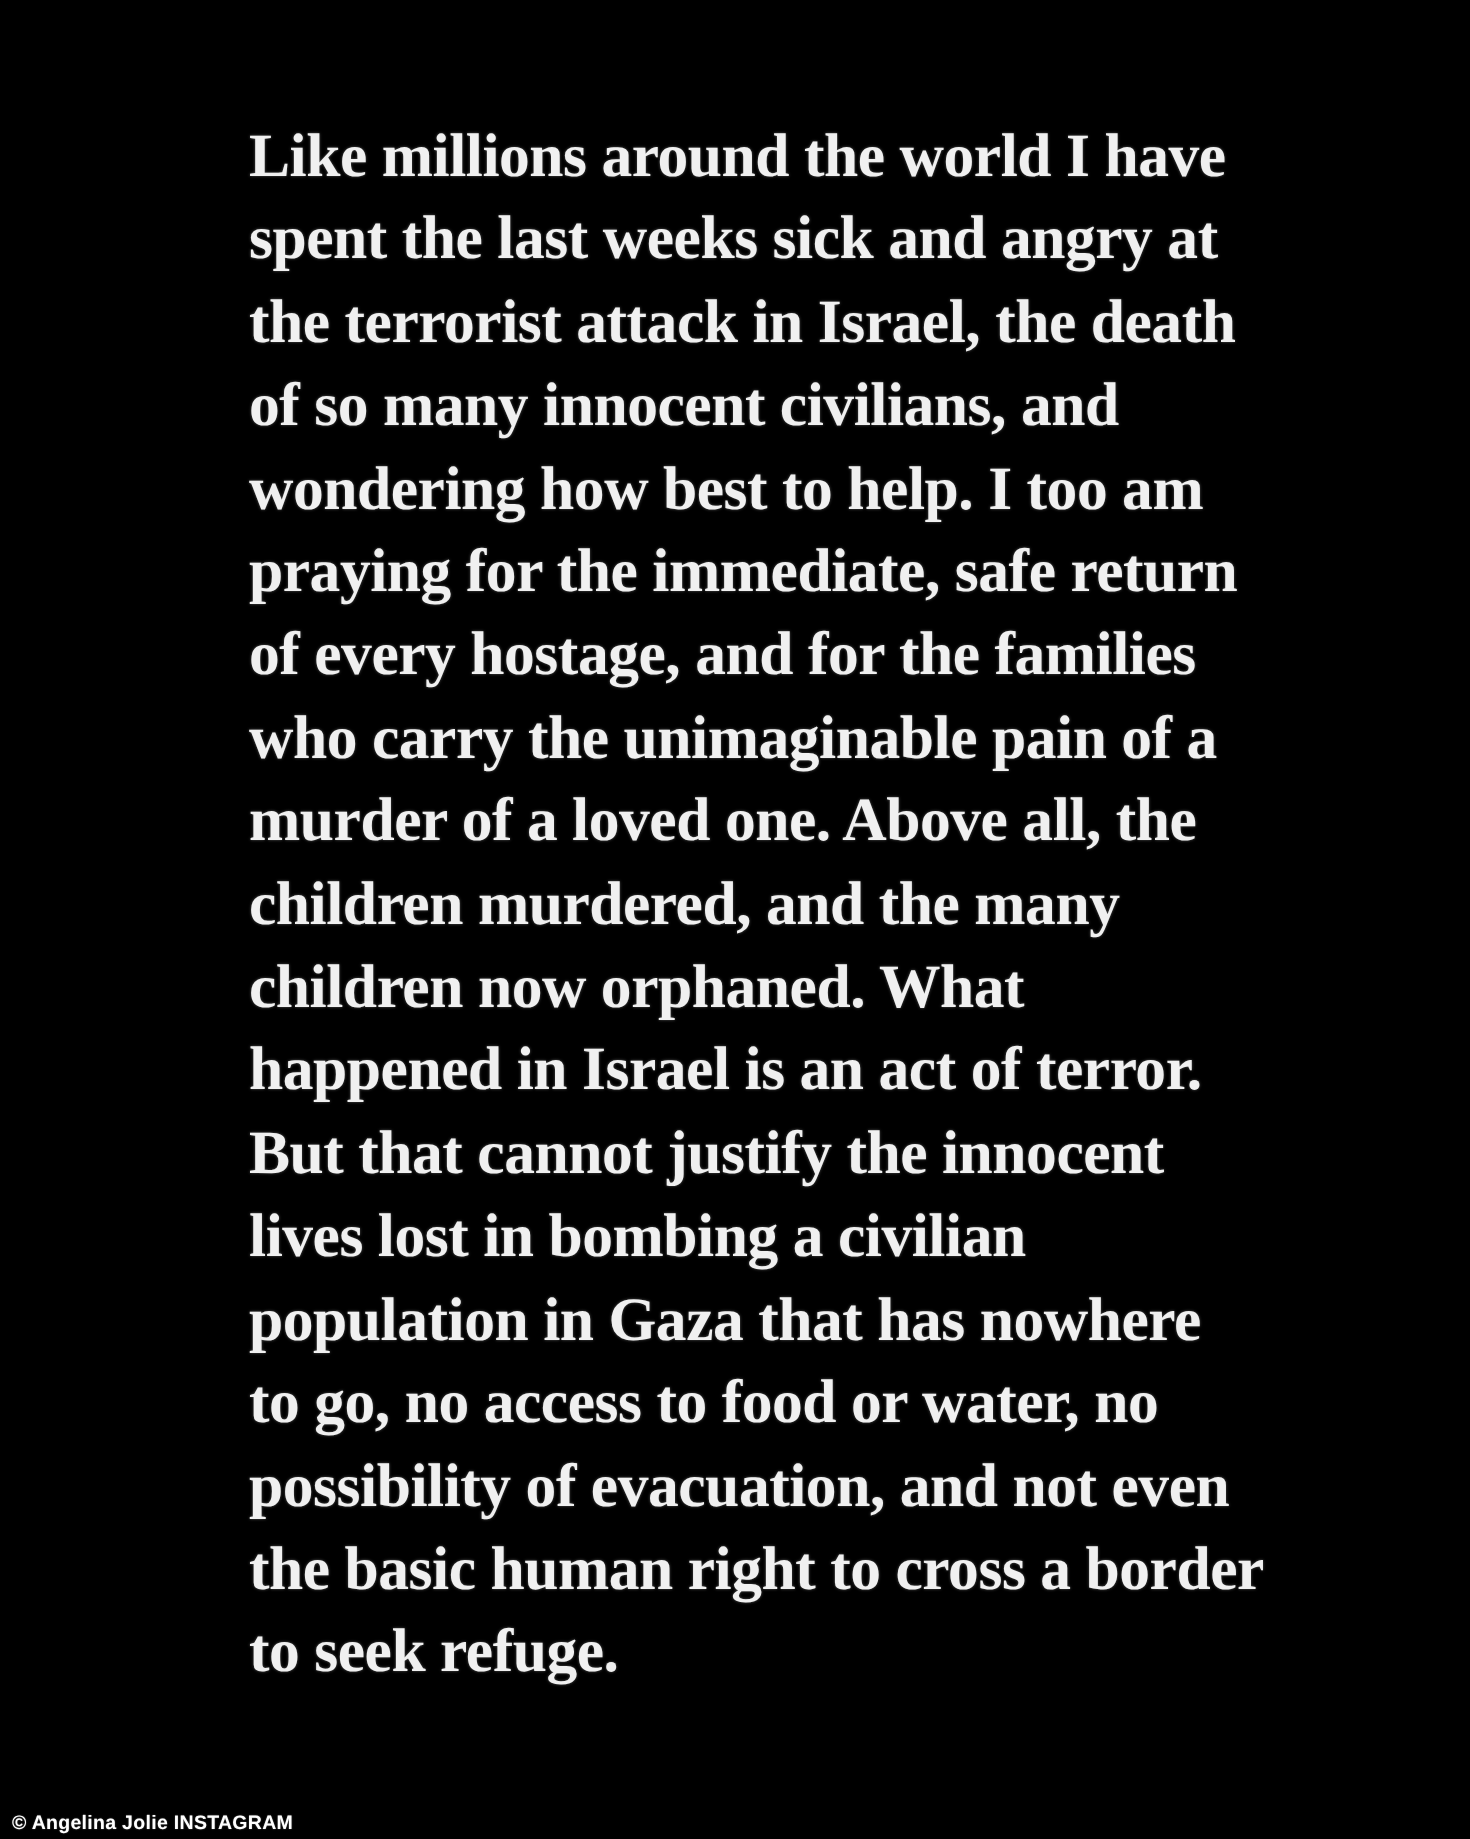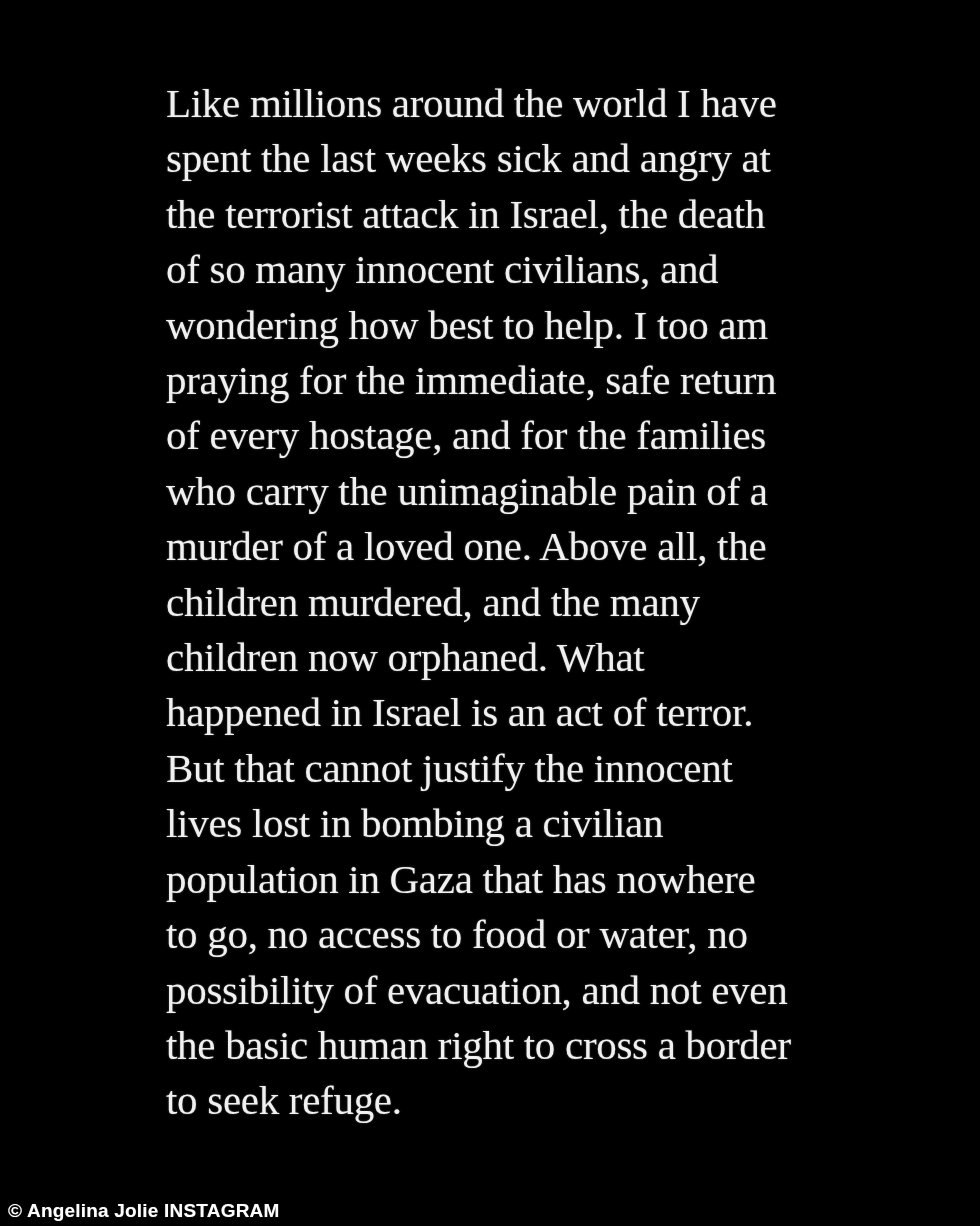--- a/index.html
+++ b/index.html
@@ -16,33 +16,33 @@
     font-family: "Liberation Serif", serif;
   }
   .statement {
     position: absolute;
     left: 166px;
     top: 76px;
     width: 680px;
     color: #f0f0f0;
     font-size: 41px;
     line-height: 55.4px;
-    font-weight: 400;
+    font-weight: 700;
     letter-spacing: -0.3px;
     white-space: pre-line;
     text-align: left;
     text-shadow: 0 0 2px rgba(255,255,255,0.35);
   }
   .credit {
     position: absolute;
     left: 8px;
     bottom: 4px;
     color: #ffffff;
     font-family: "Liberation Sans", sans-serif;
-    font-size: 19px;
+    font-size: 13px;
     font-weight: 700;
     letter-spacing: 0.2px;
     text-shadow: 0 0 1px rgba(255,255,255,0.4);
   }
 </style>
 </head>
 <body>
 
 <div class="canvas">
   <div class="statement">Like millions around the world I have

